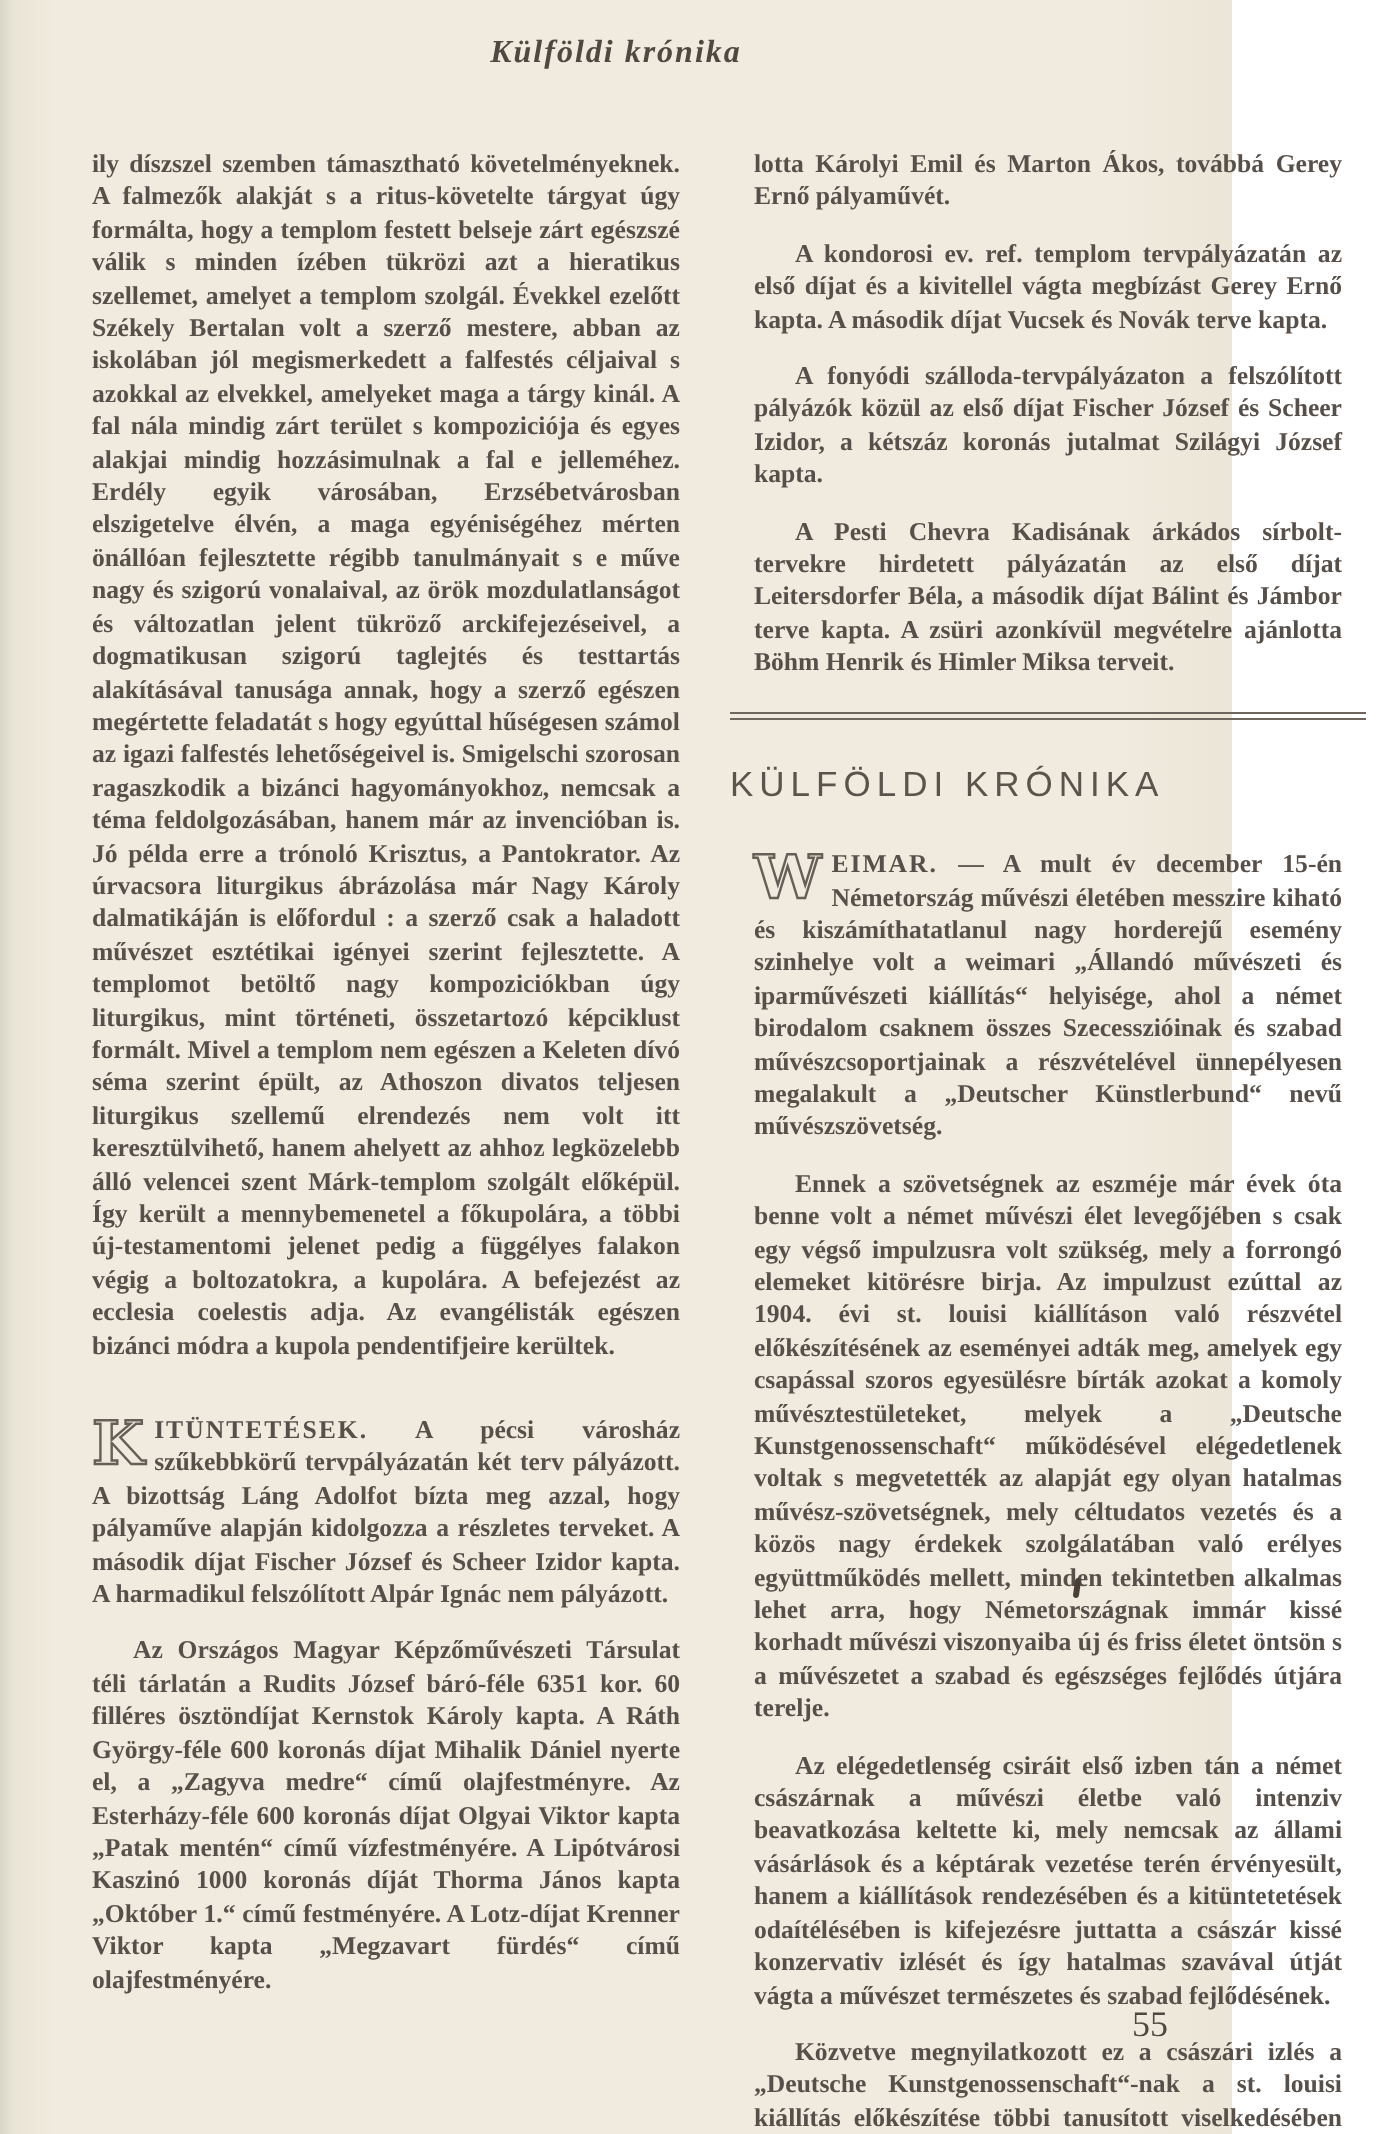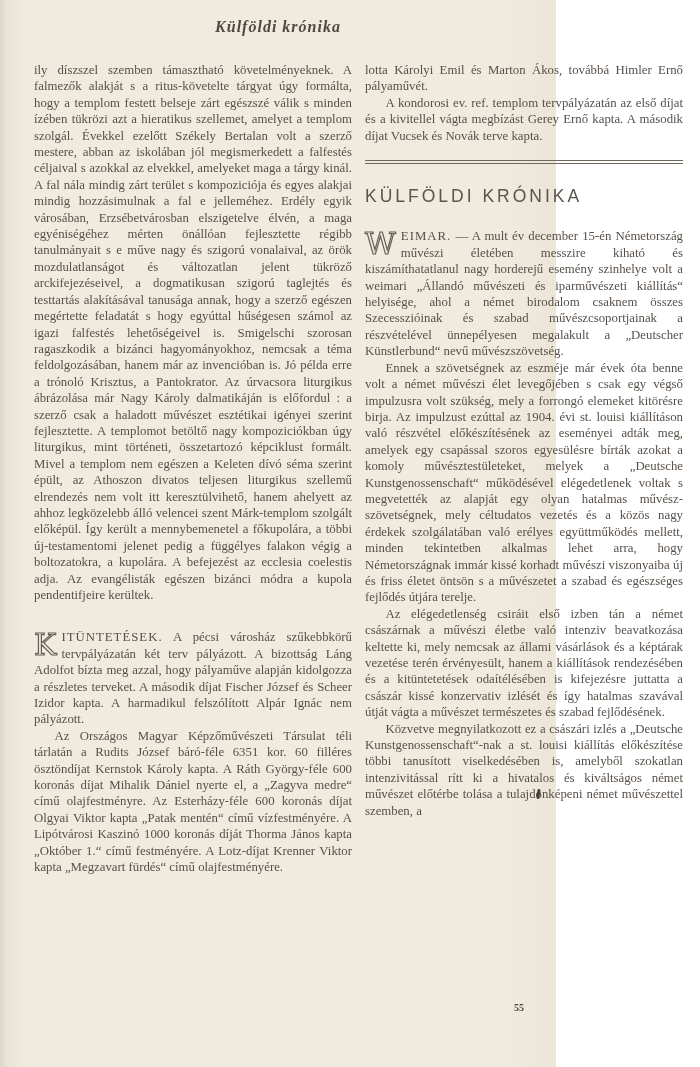--- a/index.html
+++ b/index.html
@@ -4,39 +4,39 @@
 <style>
   html, body { margin: 0; padding: 0; }
   body {
     width: 700px; height: 1067px;
     overflow: hidden;
     font-family: "Liberation Serif", serif;
     color: #564f48;
   }
   .page {
     position: relative;
-    width: 556px; height: 1067px;
+    width: 616px; height: 1067px;
     background: linear-gradient(90deg, #d9d5c8 0px, #e9e5d6 7px, #f0ebde 28px, #f0ebde 90%, #ebe6d8 100%);
   }
   .running-head {
     position: absolute; top: 18px; left: 0; width: 100%;
     text-align: center;
     font-style: italic; font-weight: bold;
     font-size: 16px; letter-spacing: 1px;
     color: #4f4942;
   }
   .col {
     position: absolute; top: 62px; width: 318px;
     font-size: 12.8px; line-height: 16.4px;
     text-align: justify;
     color: #57504a;
   }
   .col.left  { left: 34px; }
   .col.right { left: 365px; }
-  .col p { margin: 0; }
+  .col p { margin: 12px; font-weight: bold; }
   .col p.ind { text-indent: 1.6em; }
   .col p.section-start { margin-top: 0; }
   .col.left p.section-start { margin-top: 26px; }
   .dropcap {
     float: left;
     font-family: "DejaVu Serif", serif;
     font-size: 30px; line-height: 29px;
     padding: 1px 5px 0 0;
     color: rgba(240,235,222,0.15);
     -webkit-text-stroke: 1.2px #665f57;
@@ -54,21 +54,21 @@
   .section-heading {
     margin: 24px 0 24px 0;
     font-family: "Liberation Sans", sans-serif;
     font-weight: 400;
     font-size: 17.5px;
     letter-spacing: 3px;
     color: #5b544c;
   }
   .page-number {
     position: absolute; top: 1002px; right: 32px;
-    font-size: 10px; font-weight: bold;
+    font-size: 18px; font-weight: normal;
     color: #4e4841;
   }
   .ink-blot {
     position: absolute; left: 537px; top: 789px;
     width: 3px; height: 10px;
     background: #4a3f36;
     border-radius: 2px;
     transform: rotate(8deg);
   }
 </style>
@@ -82,22 +82,24 @@
   <div class="col left">
     <p class="cont">ily díszszel szemben támasztható követelményeknek. A falmezők alakját s a ritus-követelte tárgyat úgy formálta, hogy a templom festett belseje zárt egészszé válik s minden ízében tükrözi azt a hieratikus szellemet, amelyet a templom szolgál. Évekkel ezelőtt Székely Bertalan volt a szerző mestere, abban az iskolában jól megismerkedett a falfestés céljaival s azokkal az elvekkel, amelyeket maga a tárgy kinál. A fal nála mindig zárt terület s kompoziciója és egyes alakjai mindig hozzásimulnak a fal e jelleméhez. Erdély egyik városában, Erzsébetvárosban elszigetelve élvén, a maga egyéniségéhez mérten önállóan fejlesztette régibb tanulmányait s e műve nagy és szigorú vonalaival, az örök mozdulatlanságot és változatlan jelent tükröző arckifejezéseivel, a dogmatikusan szigorú taglejtés és testtartás alakításával tanusága annak, hogy a szerző egészen megértette feladatát s hogy egyúttal hűségesen számol az igazi falfestés lehetőségeivel is. Smigelschi szorosan ragaszkodik a bizánci hagyományokhoz, nemcsak a téma feldolgozásában, hanem már az invencióban is. Jó példa erre a trónoló Krisztus, a Pantokrator. Az úrvacsora liturgikus ábrázolása már Nagy Károly dalmatikáján is előfordul : a szerző csak a haladott művészet esztétikai igényei szerint fejlesztette. A templomot betöltő nagy kompoziciókban úgy liturgikus, mint történeti, összetartozó képciklust formált. Mivel a templom nem egészen a Keleten dívó séma szerint épült, az Athoszon divatos teljesen liturgikus szellemű elrendezés nem volt itt keresztülvihető, hanem ahelyett az ahhoz legközelebb álló velencei szent Márk-templom szolgált előképül. Így került a mennybemenetel a főkupolára, a többi új-testamentomi jelenet pedig a függélyes falakon végig a boltozatokra, a kupolára. A befejezést az ecclesia coelestis adja. Az evangélisták egészen bizánci módra a kupola pendentifjeire kerültek.</p>
     <p class="section-start">
       <span class="dropcap">K</span><span class="lead">ITÜNTETÉSEK.</span>
       <span>A pécsi városház szűkebbkörű tervpályázatán két terv pályázott. A bizottság Láng Adolfot bízta meg azzal, hogy pályaműve alapján kidolgozza a részletes terveket. A második díjat Fischer József és Scheer Izidor kapta. A harmadikul felszólított Alpár Ignác nem pályázott.</span>
     </p>
     <p class="ind">Az Országos Magyar Képzőművészeti Társulat téli tárlatán a Rudits József báró-féle 6351 kor. 60 filléres ösztöndíjat Kernstok Károly kapta. A Ráth György-féle 600 koronás díjat Mihalik Dániel nyerte el, a „Zagyva medre“ című olajfestményre. Az Esterházy-féle 600 koronás díjat Olgyai Viktor kapta „Patak mentén“ című vízfestményére. A Lipótvárosi Kaszinó 1000 koronás díját Thorma János kapta „Október 1.“ című festményére. A Lotz-díjat Krenner Viktor kapta „Megzavart fürdés“ című olajfestményére.</p>
   </div>
 
   <div class="col right">
-    <p class="cont">lotta Károlyi Emil és Marton Ákos, továbbá Himler Ernő pályaművét.</p>
+    <p class="cont">lotta Károlyi Emil és Marton Ákos, továbbá Gerey Ernő pályaművét.</p>
     <p class="ind">A kondorosi ev. ref. templom tervpályázatán az első díjat és a kivitellel vágta megbízást Gerey Ernő kapta. A második díjat Vucsek és Novák terve kapta.</p>
+    <p class="ind">A fonyódi szálloda-tervpályázaton a felszólított pályázók közül az első díjat Fischer József és Scheer Izidor, a kétszáz koronás jutalmat Szilágyi József kapta.</p>
+    <p class="ind">A Pesti Chevra Kadisának árkádos sírbolt-tervekre hirdetett pályázatán az első díjat Leitersdorfer Béla, a második díjat Bálint és Jámbor terve kapta. A zsüri azonkívül megvételre ajánlotta Böhm Henrik és Himler Miksa terveit.</p>
 
     <div class="double-rule"></div>
     <h2 class="section-heading">KÜLFÖLDI KRÓNIKA</h2>
 
     <p class="section-start">
       <span class="dropcap">W</span><span class="lead">EIMAR.</span>
       <span>— A mult év december 15-én Németország művészi életében messzire kiható és kiszámíthatatlanul nagy horderejű esemény szinhelye volt a weimari „Állandó művészeti és iparművészeti kiállítás“ helyisége, ahol a német birodalom csaknem összes Szecesszióinak és szabad művészcsoportjainak a részvételével ünnepélyesen megalakult a „Deutscher Künstlerbund“ nevű művészszövetség.</span>
     </p>
     <p class="ind">Ennek a szövetségnek az eszméje már évek óta benne volt a német művészi élet levegőjében s csak egy végső impulzusra volt szükség, mely a forrongó elemeket kitörésre birja. Az impulzust ezúttal az 1904. évi st. louisi kiállításon való részvétel előkészítésének az eseményei adták meg, amelyek egy csapással szoros egyesülésre bírták azokat a komoly művésztestületeket, melyek a „Deutsche Kunstgenossenschaft“ működésével elégedetlenek voltak s megvetették az alapját egy olyan hatalmas művész-szövetségnek, mely céltudatos vezetés és a közös nagy érdekek szolgálatában való erélyes együttműködés mellett, minden tekintetben alkalmas lehet arra, hogy Németországnak immár kissé korhadt művészi viszonyaiba új és friss életet öntsön s a művészetet a szabad és egészséges fejlődés útjára terelje.</p>
     <p class="ind">Az elégedetlenség csiráit első izben tán a német császárnak a művészi életbe való intenziv beavatkozása keltette ki, mely nemcsak az állami vásárlások és a képtárak vezetése terén érvényesült, hanem a kiállítások rendezésében és a kitüntetetések odaítélésében is kifejezésre juttatta a császár kissé konzervativ izlését és így hatalmas szavával útját vágta a művészet természetes és szabad fejlődésének.</p>

